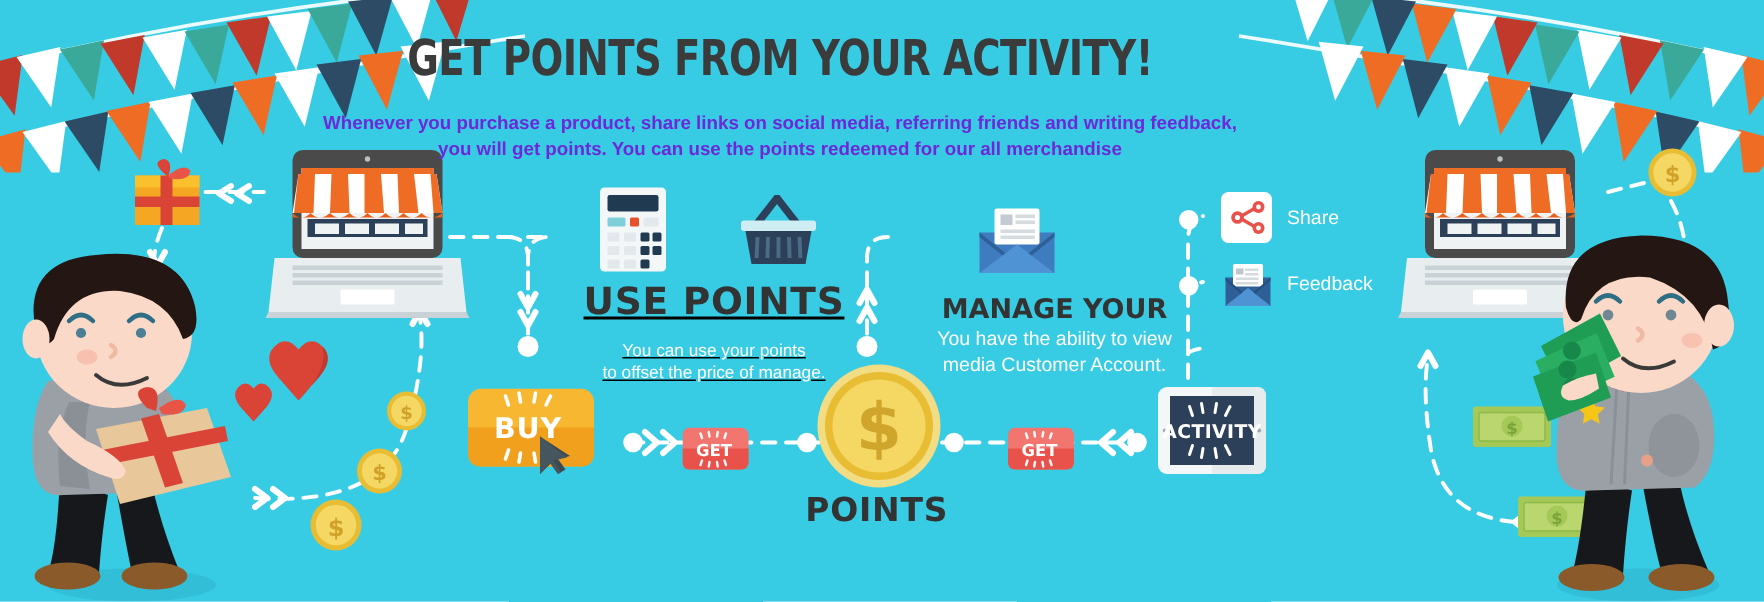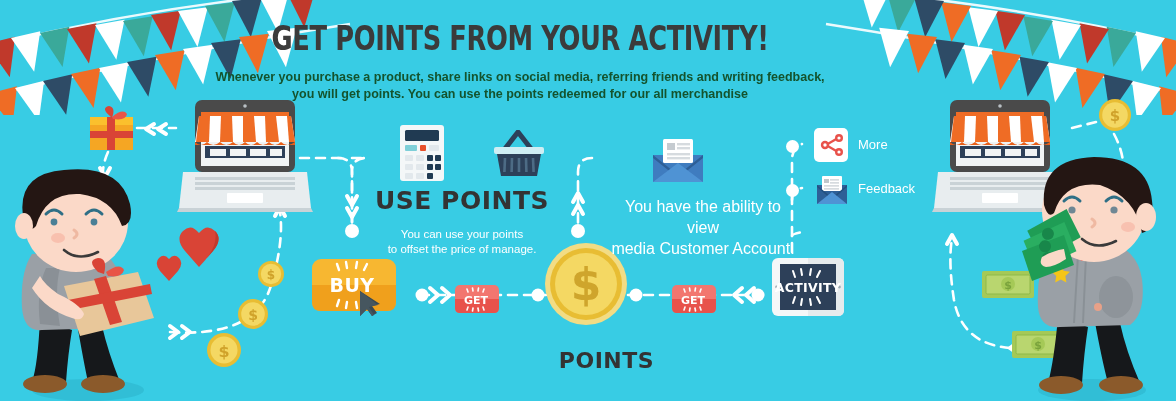--- a/index.html
+++ b/index.html
@@ -20,39 +20,39 @@
   .header { position: absolute; top: 22px; left: 0; width: 1040px; text-align: center; z-index: 30; }
   .title {
     font-family: "DejaVu Sans", sans-serif;
     font-size: 33px; font-weight: bold;
     color: #3b3b3b; letter-spacing: -0.5px;
     transform: scaleX(0.78); transform-origin: center;
     line-height: 1.05;
     white-space: nowrap;
   }
   .subtitle {
-    margin-top: 12px;
+    margin-top: 17px;
     font-size: 12.5px; font-weight: bold;
-    color: #14532d; line-height: 1.38;
+    color: #6d28d9; line-height: 1.38;
   }
   
   .sect { position: absolute; text-align: center; z-index: 20; }
   .sect-h {
     font-family: "DejaVu Sans", sans-serif;
     font-weight: bold; color: #333333;
     white-space: nowrap;
   }
   .sect-p { color: #ffffff; line-height: 1.3; }
-  #use-points { left: 362px; top: 186px; width: 200px; }
+  #use-points { left: 376px; top: 186px; width: 200px; text-decoration: underline; }
   #use-points .sect-h { font-size: 25px; letter-spacing: 0.5px; }
   #use-points .sect-p { font-size: 11.5px; margin-top: 12px; }
   #manage-your { left: 608px; top: 196px; width: 190px; }
   #manage-your .sect-h { font-size: 18px; }
-  #manage-your .sect-p { font-size: 16px; margin-top: 1px; }
-  #points-label { left: 524px; top: 328px; width: 165px; margin-top: 20px; }
+  #manage-your .sect-p { font-size: 13px; margin-top: 1px; }
+  #points-label { left: 502px; top: 328px; width: 165px; }
   #points-label .sect-h { font-size: 22px; letter-spacing: 0.5px; }
   #points-label .sect-p { font-size: 13px; font-weight: bold; letter-spacing: 0.3px; margin-top: -1px; }
   
   .rlist { position: absolute; left: 786px; top: 126px; width: 160px; z-index: 22; }
   .rlist-row { position: relative; height: 44px; display: flex; align-items: center; }
   .rlist-dot {
     position: absolute; left: 0; top: 14px;
     width: 13px; height: 13px; border-radius: 50%;
     background: #ffffff;
   }
@@ -483,20 +483,21 @@
       <rect x="27" y="6" width="13" height="2.4"></rect>
       <rect x="27" y="10" width="13" height="2.4"></rect>
       <rect x="17" y="16" width="23" height="2.4"></rect>
       <rect x="17" y="20" width="23" height="2.4"></rect>
     </g>
     <path d="M3 18 L28 38 L53 18 L53 21 L28 41 L3 21 Z" fill="#2e5f97"></path>
     <path d="M3 45 L28 26 L53 45 Z" fill="#4f93d4"></path>
   </svg>
 
   <div class="sect" id="manage-your">
+    <div class="sect-h">MANAGE YOUR</div>
     <div class="sect-p">
       <div>You have the ability to view</div>
       <div>media Customer Account.</div>
     </div>
   </div>
 
   <div class="rlist">
 
     <div class="rlist-row">
       <span class="rlist-dot"></span>
@@ -506,21 +507,21 @@
           <line x1="12" y1="17" x2="24" y2="10"></line>
           <line x1="12" y1="17" x2="24" y2="24"></line>
         </g>
         <circle cx="11" cy="17" r="4.2" fill="#e8524b"></circle>
         <circle cx="25" cy="10" r="4" fill="#e8524b"></circle>
         <circle cx="25" cy="24" r="4" fill="#e8524b"></circle>
         <circle cx="11" cy="17" r="1.7" fill="#ffffff"></circle>
         <circle cx="25" cy="10" r="1.6" fill="#ffffff"></circle>
         <circle cx="25" cy="24" r="1.6" fill="#ffffff"></circle>
       </svg>
-      <span class="rlist-txt">More</span>
+      <span class="rlist-txt">Share</span>
     </div>
 
     <div class="rlist-row">
       <span class="rlist-dot"></span>
       <svg class="rlist-ico" viewBox="0 0 36 36">
         <path d="M3 13 L33 13 L33 32 L3 32 Z" fill="#2e5f97"></path>
         <rect x="8" y="4" width="20" height="15" rx="1" fill="#ffffff"></rect>
         <rect x="10" y="7" width="5" height="4" fill="#bfc6cb"></rect>
         <g fill="#d6dbdf">
           <rect x="16" y="7" width="9" height="1.7"></rect>

